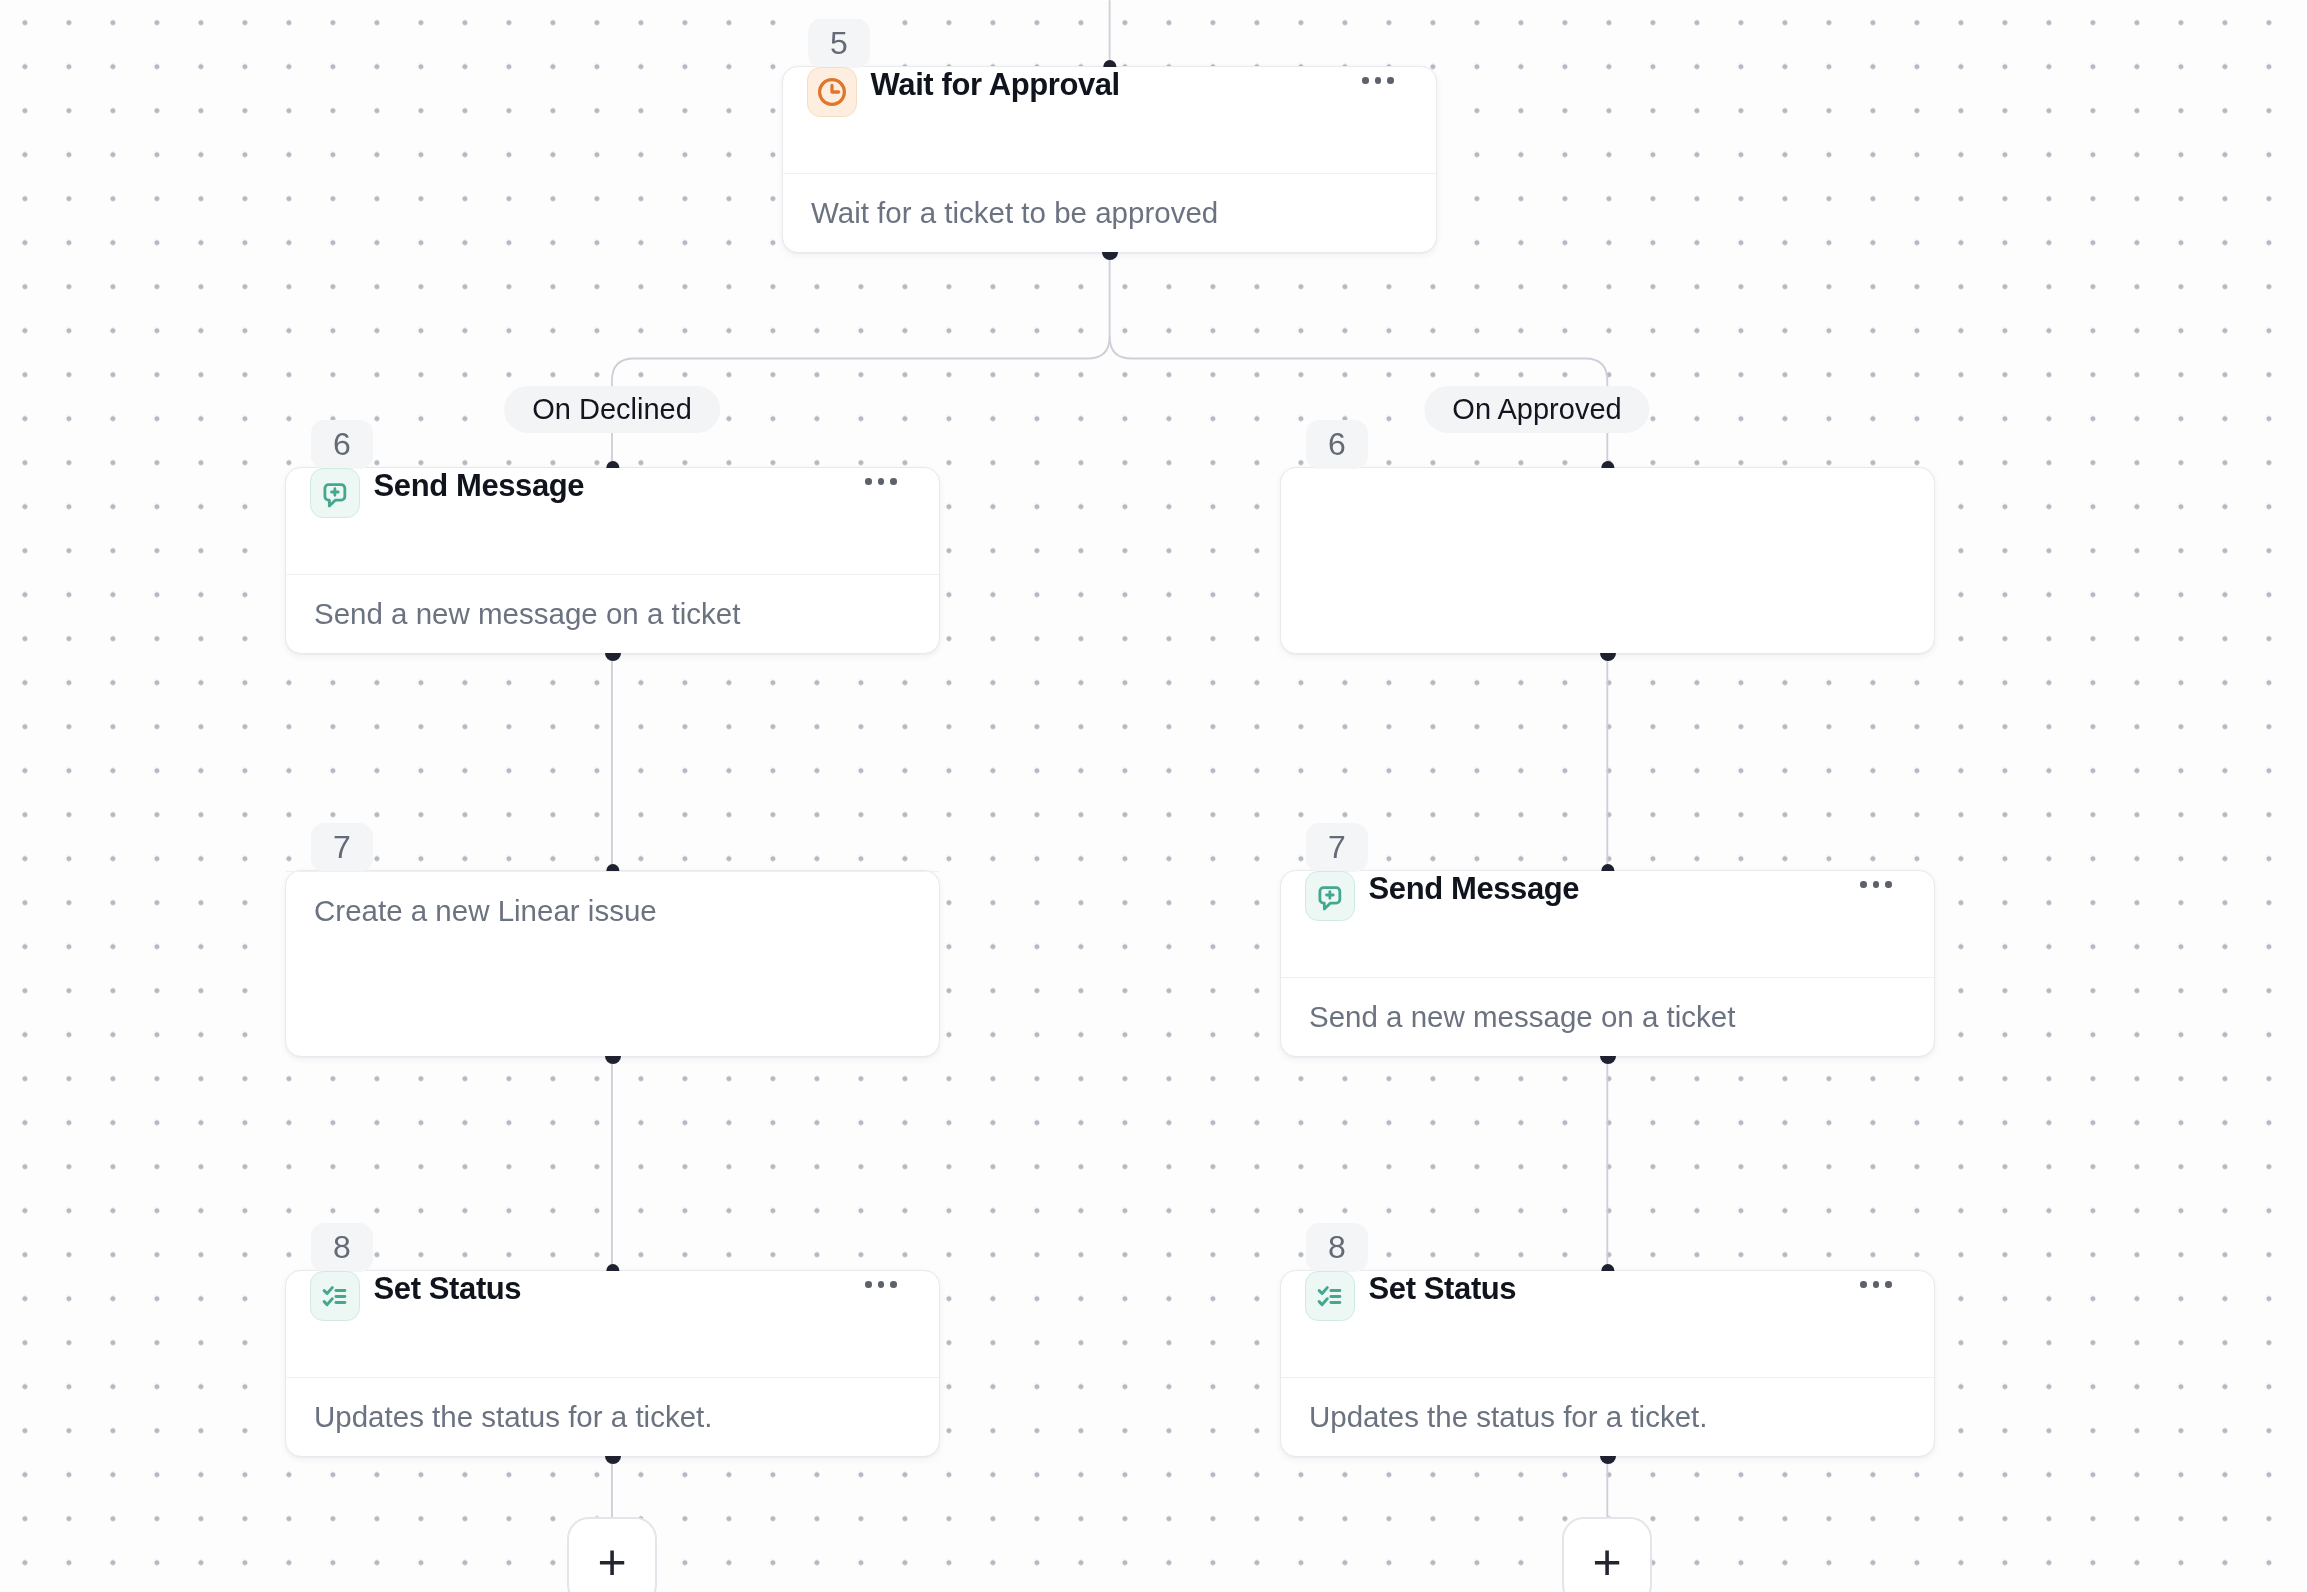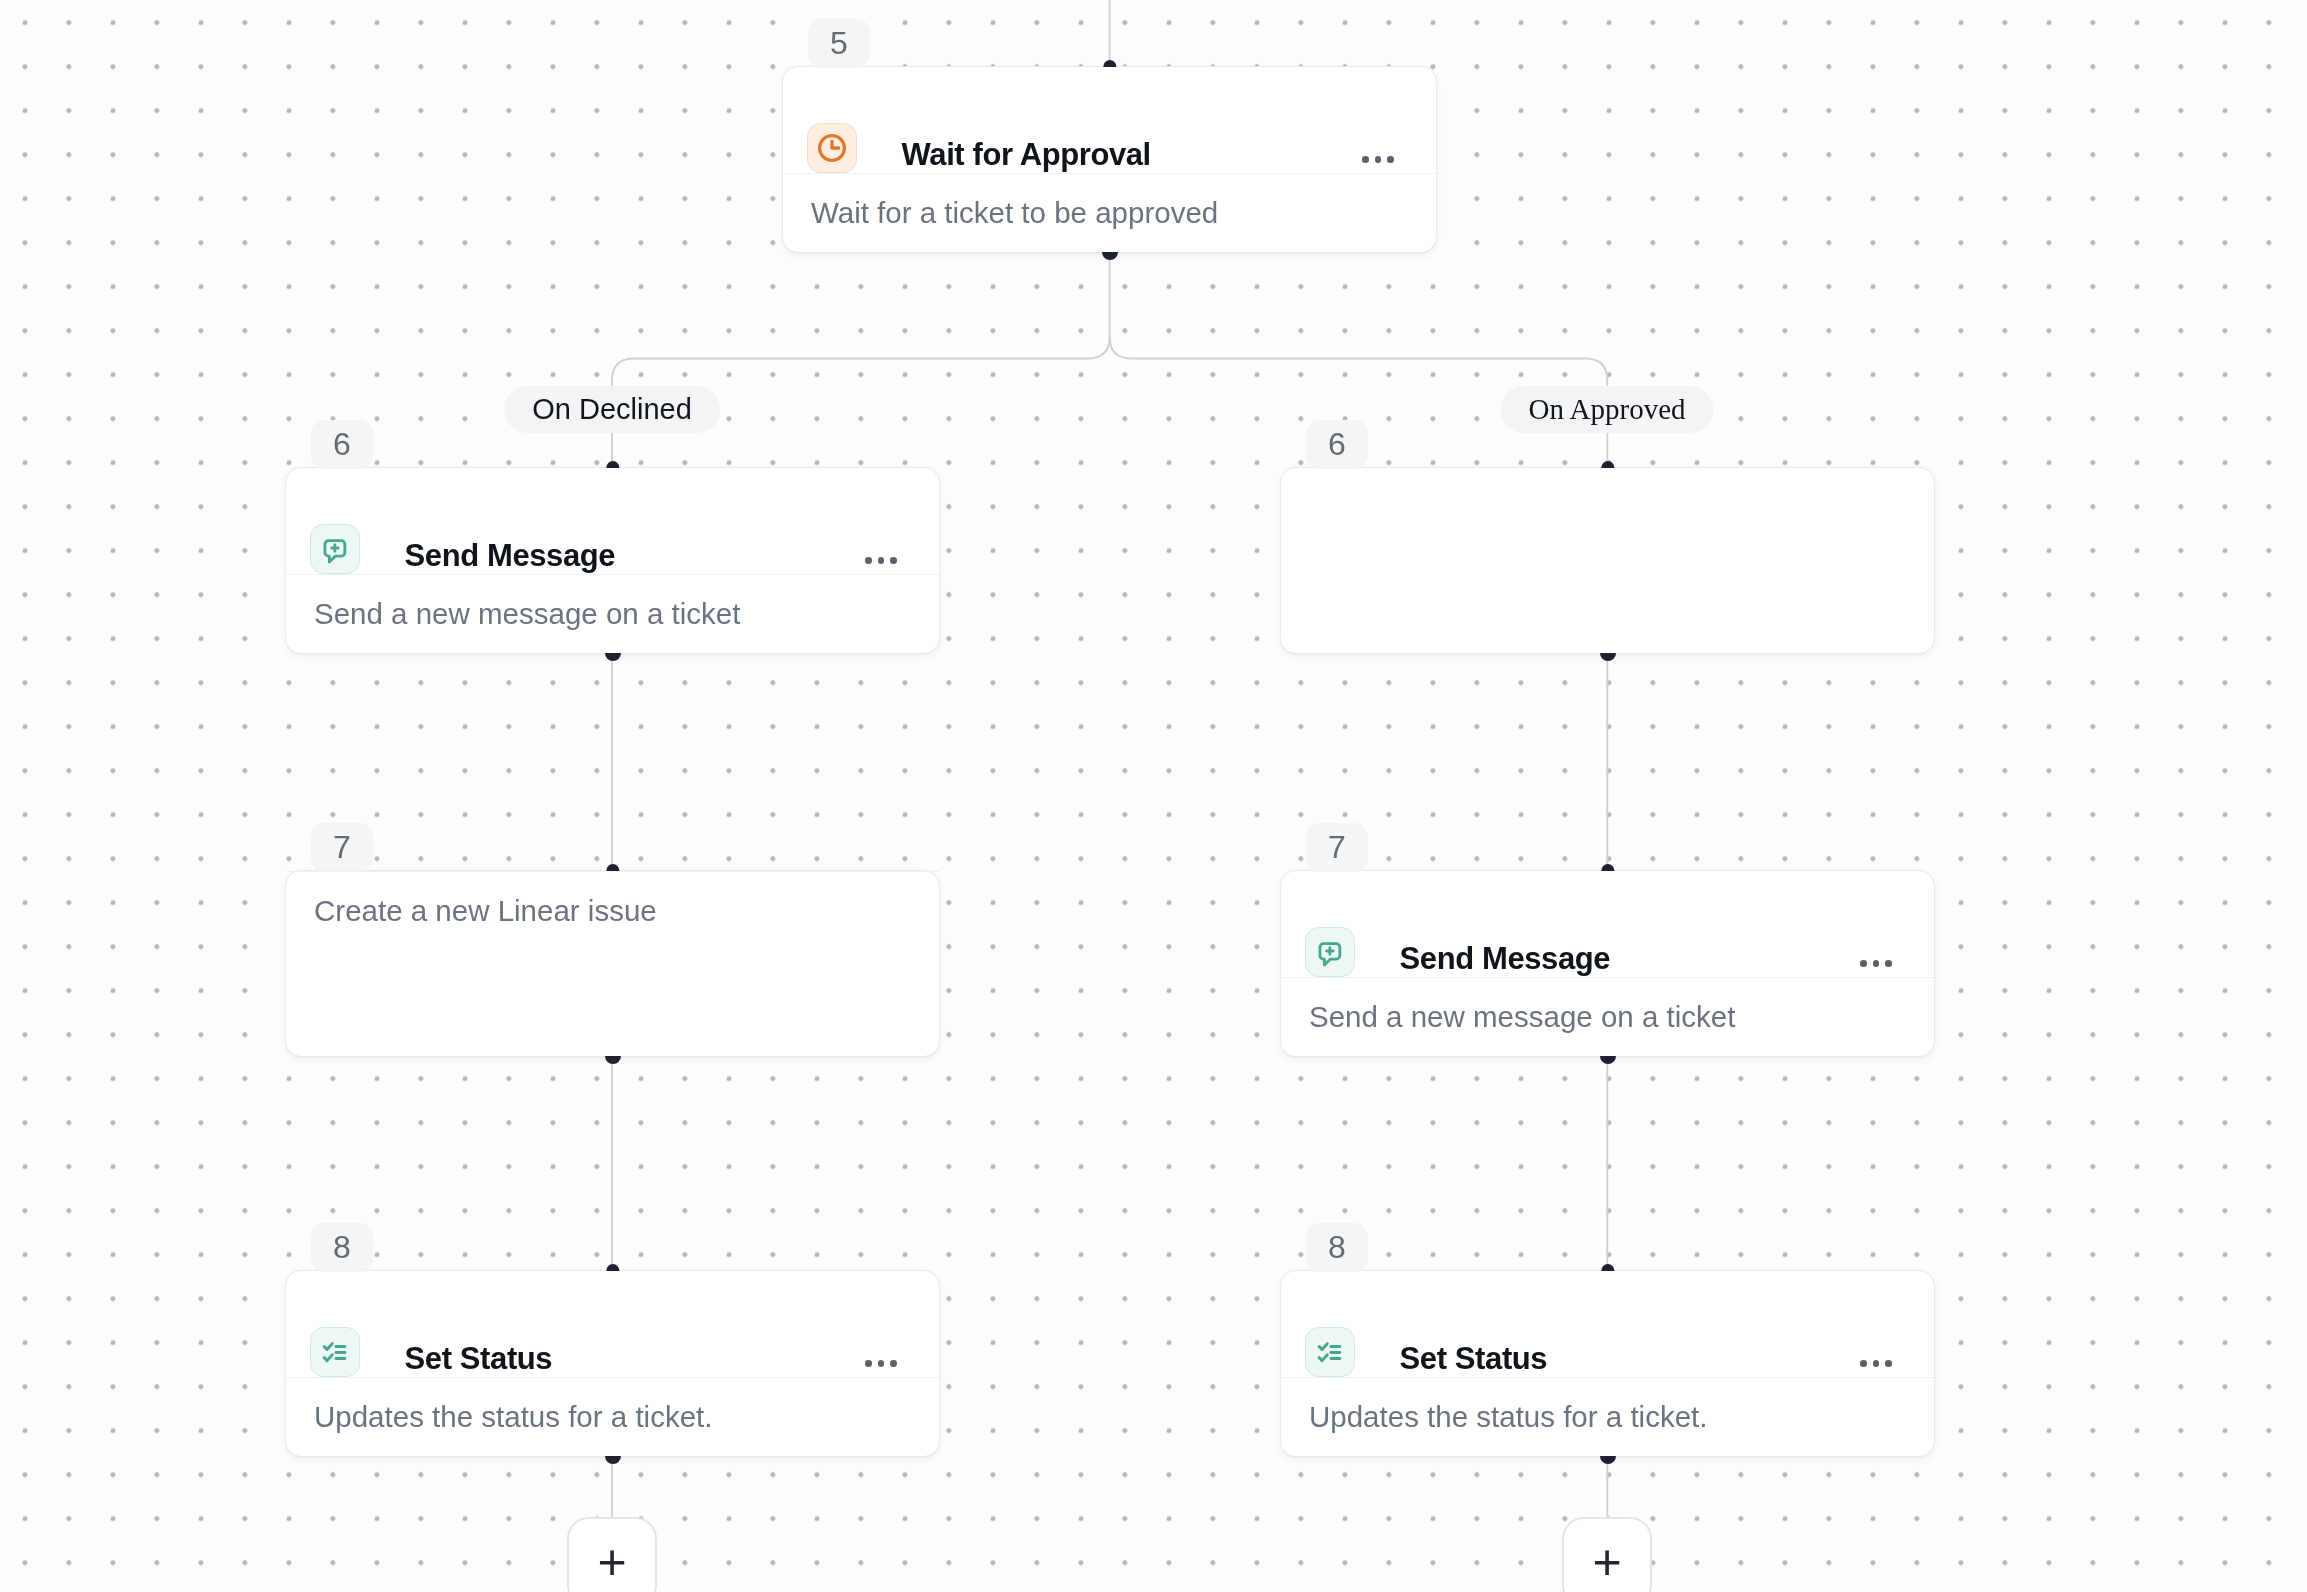--- a/index.html
+++ b/index.html
@@ -19,22 +19,22 @@
     box-shadow:0 2.9px 7.4px rgba(25,30,45,0.05), 0 0.7px 1.5px rgba(25,30,45,0.04);
   }
   .step-badge{
     position:absolute; top:-48px; left:25px; z-index:-1;
     min-width:62px; height:49px; padding:0 7.4px; box-sizing:border-box;
     background:#f4f5f7; border-radius:13.3px;
     display:flex; align-items:center; justify-content:center;
     font-size:32px; font-weight:500; color:#646a76;
   }
   .card-header{
-    height:106px; display:flex; align-items:flex-end;
-    padding:0 38px 0 23.6px; box-sizing:border-box; gap:45px;
+    height:106px; display:flex; align-items:flex-start;
+    padding:0 38px 0 23.6px; box-sizing:border-box; gap:14px;
   }
   .card-title{font-size:31px; font-weight:700; color:#10141d; letter-spacing:-0.4px; white-space:nowrap;}
   .card-menu{margin-left:auto; display:flex; gap:5.9px; padding:10.3px 4.4px; cursor:pointer;}
   .card-menu i{width:6.6px; height:6.6px; border-radius:50%; background:#5d616c;}
   .card-desc{
     height:78px; border-top:1.5px solid #eef0f3;
     display:flex; align-items:center; padding:0 28px; box-sizing:border-box;
     font-size:29.5px; font-weight:400; color:#6b7280; white-space:nowrap;
   }
   .nub{position:absolute; left:50%; transform:translateX(-50%); background:#1d2130; z-index:4;}
@@ -78,21 +78,21 @@
     <path d="M2180 632 V516 Q2180 486 2150 486 H1535 Q1505 486 1505 456"></path>
     <path d="M830 890 V1178"></path>
     <path d="M830 1436 V1720"></path>
     <path d="M830 1978 V2058"></path>
     <path d="M2180 890 V1178"></path>
     <path d="M2180 1436 V1720"></path>
     <path d="M2180 1978 V2058"></path>
   </svg>
 
   <div class="branch-pill" style="left:612px;text-align:right;">On Declined</div>
-  <div class="branch-pill" style="left:1607px;font-family:Liberation Serif, serif;">On Approved</div>
+  <div class="branch-pill" style="left:1537px;">On Approved</div>
 
   <div class="node-card" style="left:782px; top:66px;">
     <div class="step-badge">5</div>
     <span class="nub top"></span>
     <span class="nub bottom"></span>
     <div class="card-header">
       <span class="icon-square orange">
         <svg width="32" height="32" viewBox="0 0 44 44" fill="none" stroke="#e0752c" stroke-width="4.5" stroke-linecap="round" stroke-linejoin="round">
           <circle cx="22" cy="22" r="17"></circle>
           <path d="M22 13 V22 H31"></path>

